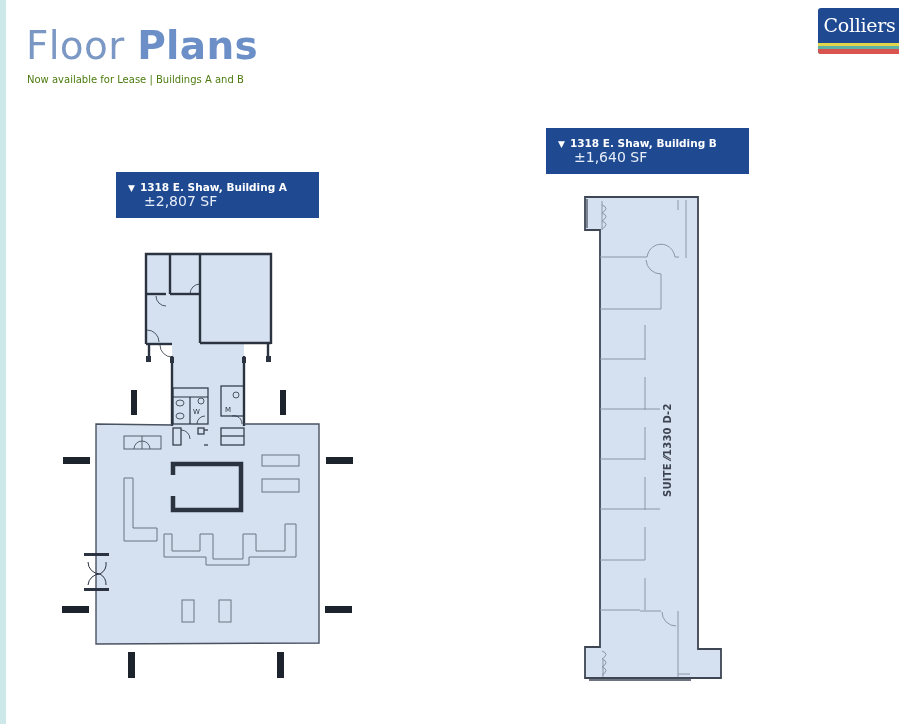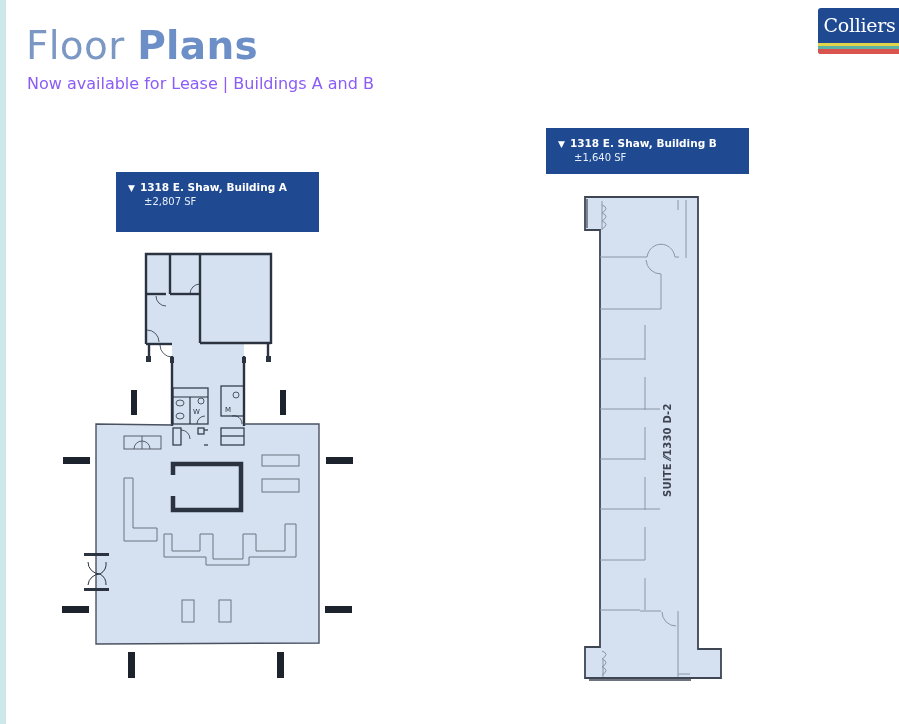--- a/index.html
+++ b/index.html
@@ -10,21 +10,21 @@
   }
   .left-stripe { position: absolute; left: 0; top: 0; width: 6px; height: 724px; background: #cde8e8; }
   .title {
     position: absolute; left: 22px; top: 18px; margin: 4px;
     font-size: 39px; line-height: 48px; color: #7a97c3; font-weight: 300;
     letter-spacing: 0.3px;
   }
   .title .t-light { font-weight: normal; color: #7b98c4; }
   .title .t-bold { font-weight: bold; color: #6b8fc6; }
   .subtitle {
-    position: absolute; left: 27px; top: 74px; font-size: 16px; color: #8b5cf6;
+    position: absolute; left: 27px; top: 74px; font-size: 10px; color: #4d7c0f;
   }
   .logo {
     position: absolute; left: 818px; top: 8px; width: 83px; height: 46px;
     background: #1f4a92; border-radius: 3px; overflow: hidden;
   }
   .logo-text {
     position: absolute; left: 0; right: 0; top: 6px; text-align: center;
     font-family: "DejaVu Serif", "Liberation Serif", serif;
     color: #ffffff; font-size: 19px; letter-spacing: -0.3px;
   }
@@ -32,22 +32,22 @@
   .bar-y { top: 35px; background: #e1d54b; }
   .bar-t { top: 38px; background: #5fb3a4; }
   .bar-r { top: 41px; height: 5px; background: #d9534f; }
 
   .label-box {
     position: absolute; background: #1f4a92; color: #ffffff; box-sizing: border-box;
     padding: 9px 0 16px 12px;
   }
   .label-box .row1 { font-size: 10.5px; font-weight: bold; line-height: 13px; white-space: nowrap; }
   .label-box .tri { font-size: 9px; margin-right: 5px; display: inline-block; }
-  .label-box .row2 { font-size: 10px; line-height: 13px; padding-left: 16px; color: #e8eef8; }
-  .label-a { left: 116px; top: 172px; width: 203px; height: 60px; }
+  .label-box .row2 { font-size: 14px; line-height: 13px; padding-left: 16px; color: #e8eef8; }
+  .label-a { left: 116px; top: 172px; width: 203px; height: 46px; }
   .label-b { left: 546px; top: 128px; width: 203px; height: 46px; }
 
   .plan { position: absolute; }
   .plan-a { left: 55px; top: 245px; width: 310px; height: 440px; }
   .plan-b { left: 575px; top: 185px; width: 160px; height: 505px; }
   .suite-label {
     position: absolute; left: 662px; top: 497px;
     transform: rotate(-90deg); transform-origin: left top;
     font-size: 10px; font-weight: bold; color: #3c4250; white-space: nowrap;
     letter-spacing: 0.2px;

